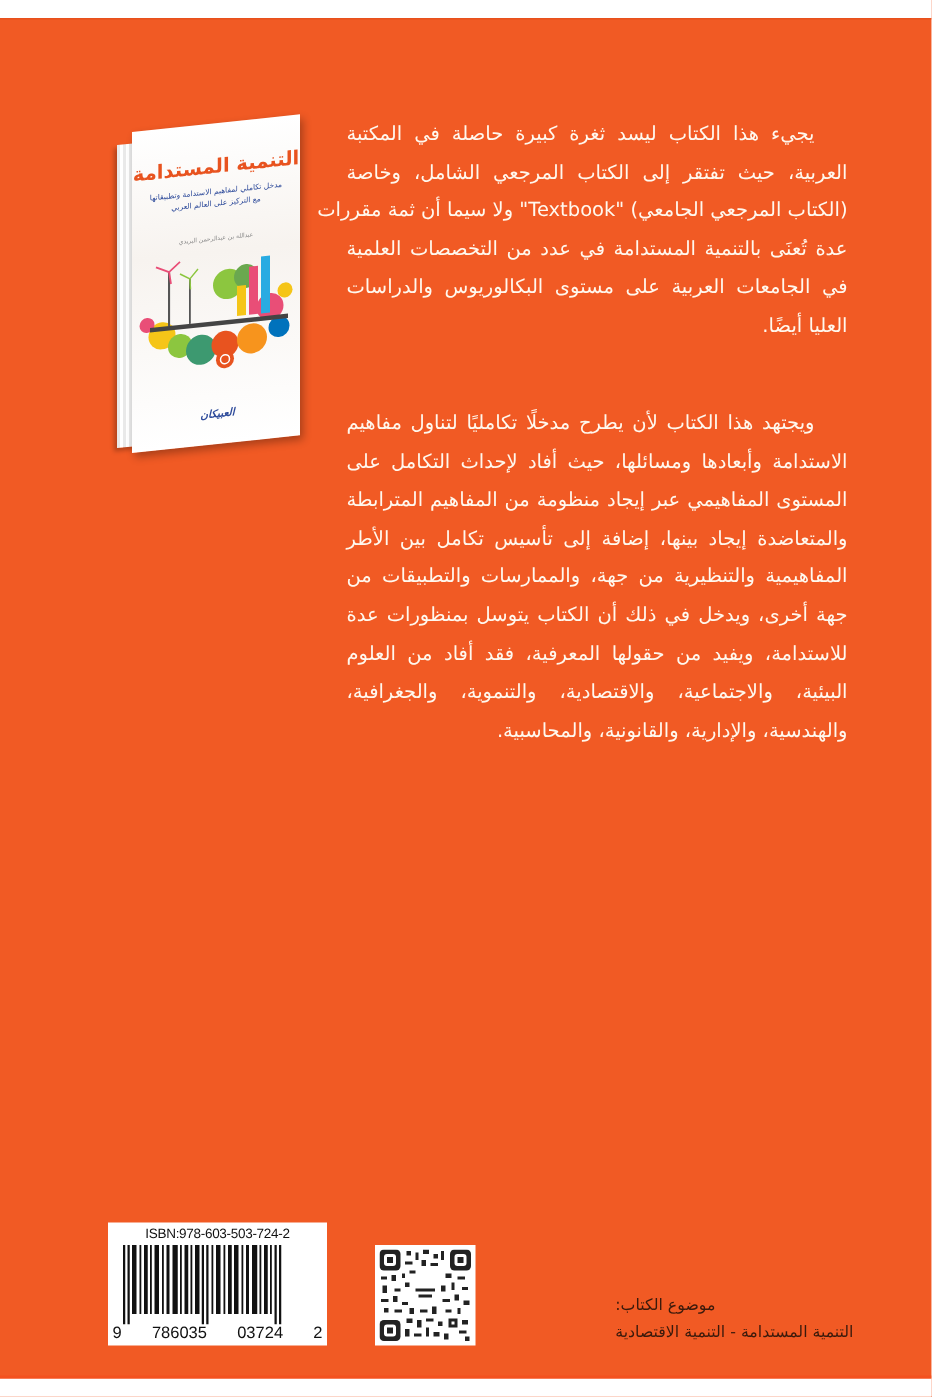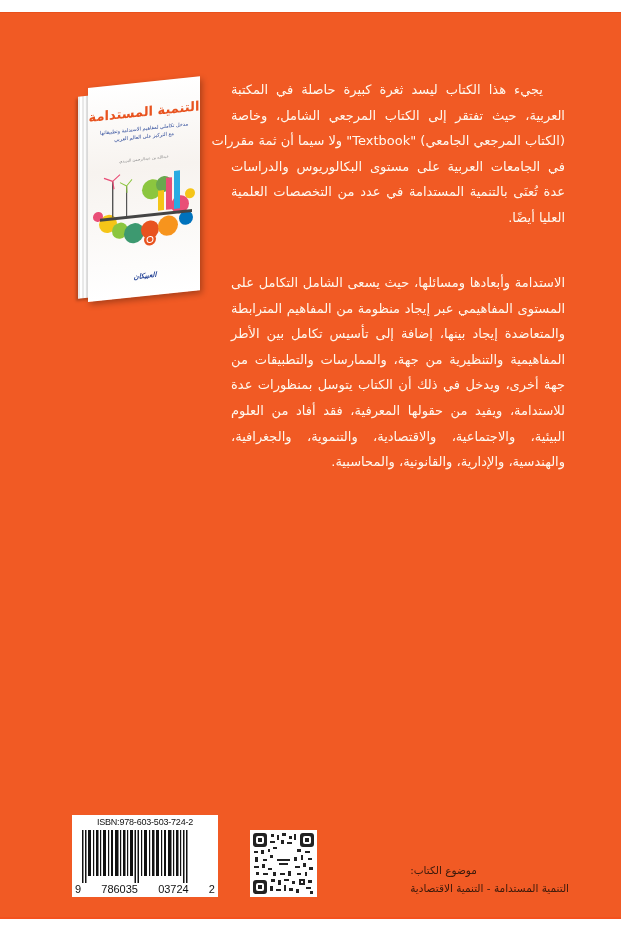--- a/index.html
+++ b/index.html
@@ -117,27 +117,28 @@
         <circle cx="60" cy="70" r="3" fill="none" stroke="#fff" stroke-width="1"></circle>
       </svg>
       <div class="logo">العبيكان</div>
     </div>
   </div>
 
   <div class="para p1">
     <span class="line indent">يجيء هذا الكتاب ليسد ثغرة كبيرة حاصلة في المكتبة</span>
     <span class="line">العربية، حيث تفتقر إلى الكتاب المرجعي الشامل، وخاصة</span>
     <span class="line">(الكتاب المرجعي الجامعي) "Textbook" ولا سيما أن ثمة مقررات</span>
+    <span class="line">عدة تُعنَى بالتنمية المستدامة في عدد من التخصصات العلمية</span>
     <span class="line">في الجامعات العربية على مستوى البكالوريوس والدراسات</span>
-    <span class="line">عدة تُعنَى بالتنمية المستدامة في عدد من التخصصات العلمية</span>
     <span class="line last">العليا أيضًا.</span>
   </div>
 
   <div class="para p2">
-    <span class="line">الاستدامة وأبعادها ومسائلها، حيث يسعى الشامل التكامل على</span>
+    <span class="line indent">ويجتهد هذا الكتاب لأن يطرح مدخلًا تكامليًا لتناول مفاهيم</span>
+    <span class="line">الاستدامة وأبعادها ومسائلها، حيث أفاد لإحداث التكامل على</span>
     <span class="line">المستوى المفاهيمي عبر إيجاد منظومة من المفاهيم المترابطة</span>
     <span class="line">والمتعاضدة إيجاد بينها، إضافة إلى تأسيس تكامل بين الأطر</span>
     <span class="line">المفاهيمية والتنظيرية من جهة، والممارسات والتطبيقات من</span>
     <span class="line">جهة أخرى، ويدخل في ذلك أن الكتاب يتوسل بمنظورات عدة</span>
     <span class="line">للاستدامة، ويفيد من حقولها المعرفية، فقد أفاد من العلوم</span>
     <span class="line">البيئية، والاجتماعية، والاقتصادية، والتنموية، والجغرافية،</span>
     <span class="line last">والهندسية، والإدارية، والقانونية، والمحاسبية.</span>
   </div>
 
   <div class="barcode">

